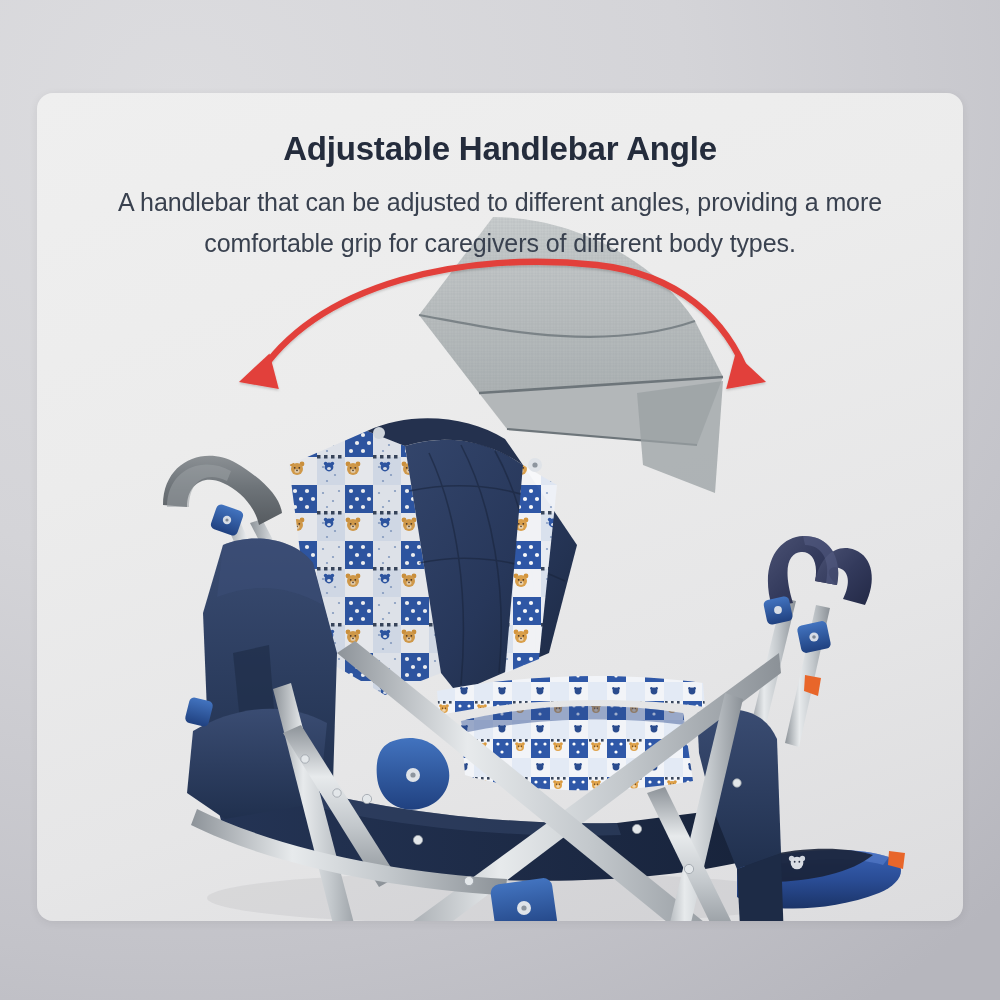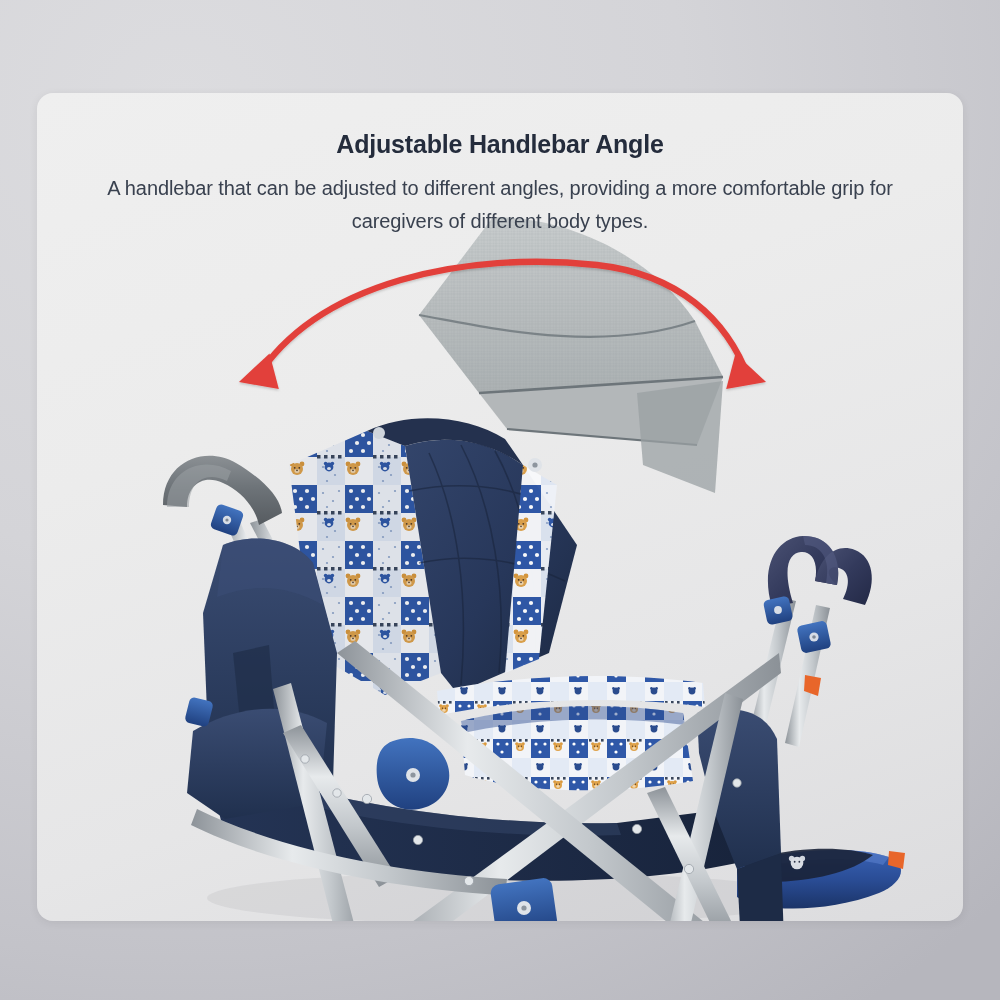--- a/index.html
+++ b/index.html
@@ -21,26 +21,26 @@
     border-radius:16px;
     background:
       linear-gradient(160deg, #efefef 0%, #ececec 35%, #e6e6e7 68%, #dcdcde 100%);
     box-shadow:0 2px 10px rgba(0,0,0,.07);
     overflow:hidden;
   }
 
   
   #text-block { position:absolute; left:0; top:36px; width:100%; text-align:center; }
   #page-title {
-    font-size:25px; font-weight:bold; color:#242c3c;
+    font-size:33px; font-weight:bold; color:#242c3c;
     letter-spacing:-0.2px; line-height:1.2;
   }
   #page-subtitle {
     margin:13px auto 0; width:790px;
-    font-size:20px; color:#39414f; line-height:1.65;
+    font-size:25px; color:#39414f; line-height:1.65;
     letter-spacing:-0.1px;
   }
 
   
   #angle-arrow { position:absolute; left:0; top:0; width:926px; height:828px;
                  pointer-events:none; }
 
   
   #product-image {
     position:absolute; left:0; top:0; width:926px; height:828px;

